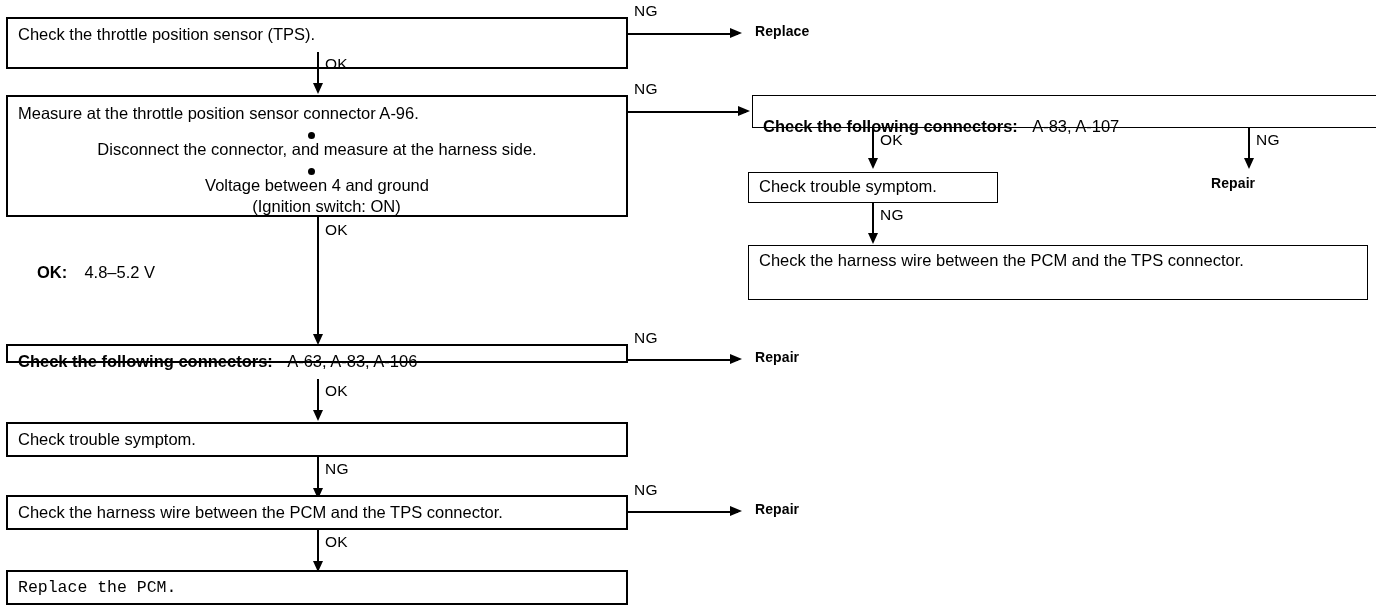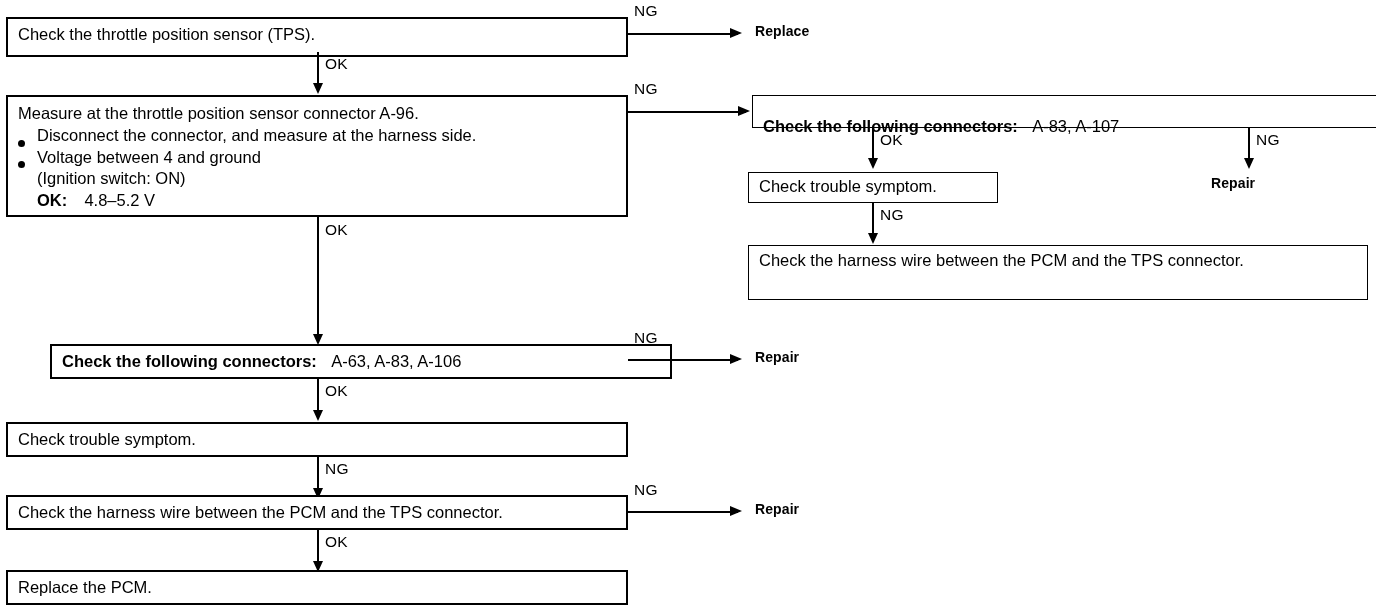--- a/index.html
+++ b/index.html
@@ -60,42 +60,43 @@
   .arrow-right {
     position: absolute;
     width: 0;
     height: 0;
     border-top: 5.5px solid transparent;
     border-bottom: 5.5px solid transparent;
     border-left: 12px solid #000;
   }
   .bullet-line {
     display: flex;
-    align-items: flex-end;
+    align-items: center;
+    flex-direction: column;
   }
   .bullet-dot {
     display: inline-block;
     width: 7px;
     height: 7px;
     border-radius: 50%;
     background: #000;
     margin-right: 12px;
     margin-top: 7px;
     flex: 0 0 auto;
   }
-  .indent { padding-left: 19px; }
+  .indent { padding-left: 19px; text-align: center; }
   .indent2 { padding-left: 19px; }
-  .nowrap { white-space: nowrap; }
+  .nowrap { white-space: nowrap; margin-top: 44px; }
 </style>
 </head>
 <body>
 
 <div id="canvas">
 
-  <div class="box" style="left:6px; top:17px; width:622px; height:40px;">
+  <div class="box" style="left:6px; top:17px; width:622px; height:52px;">
     <span>Check the throttle position sensor (TPS).</span>
   </div>
 
   <div class="hline" style="left:628px; top:33px; width:110px;"></div>
   <div class="arrow-right" style="left:730px; top:28px;"></div>
   <div class="edge-label" style="left:634px; top:2px;">NG</div>
   <div class="blabel bold" style="left:755px; top:23px;">Replace</div>
 
   <div class="vline" style="left:317px; top:52px; height:32px;"></div>
   <div class="arrow-down" style="left:312.5px; top:83px;"></div>
@@ -120,21 +121,21 @@
   </div>
 
   <div class="hline" style="left:628px; top:111px; width:118px;"></div>
   <div class="arrow-right" style="left:738px; top:106px;"></div>
   <div class="edge-label" style="left:634px; top:80px;">NG</div>
 
   <div class="vline" style="left:317px; top:217px; height:120px;"></div>
   <div class="arrow-down" style="left:312.5px; top:334px;"></div>
   <div class="edge-label" style="left:325px; top:221px;">OK</div>
 
-  <div class="box" style="left:6px; top:344px; width:622px; height:35px;margin-left:44px;">
+  <div class="box" style="left:6px; top:344px; width:622px; height:19px;">
     <span class="bold">Check the following connectors:</span>
     <span style="display:inline-block;width:6px"></span>
     <span>A-63, A-83, A-106</span>
   </div>
 
   <div class="hline" style="left:628px; top:359px; width:110px;"></div>
   <div class="arrow-right" style="left:730px; top:354px;"></div>
   <div class="edge-label" style="left:634px; top:329px;">NG</div>
   <div class="blabel bold" style="left:755px; top:349px;">Repair</div>
 
@@ -156,21 +157,21 @@
 
   <div class="hline" style="left:628px; top:511px; width:110px;"></div>
   <div class="arrow-right" style="left:730px; top:506px;"></div>
   <div class="edge-label" style="left:634px; top:481px;">NG</div>
   <div class="blabel bold" style="left:755px; top:501px;">Repair</div>
 
   <div class="vline" style="left:317px; top:530px; height:32px;"></div>
   <div class="arrow-down" style="left:312.5px; top:561px;"></div>
   <div class="edge-label" style="left:325px; top:533px;">OK</div>
 
-  <div class="box" style="left:6px; top:570px; width:622px; height:35px;">
+  <div class="box" style="left:6px; top:570px; width:622px; height:35px;font-family:Liberation Mono, monospace;">
     <span>Replace  the  PCM.</span>
   </div>
 
   <div class="box thin" style="left:752px; top:95px; width:684px; height:33px; padding-top:20px;">
     <span class="bold">Check the following connectors:</span>
     <span style="display:inline-block;width:6px"></span>
     <span>A-83, A-107</span>
   </div>
 
   <div class="vline" style="left:872px; top:128px; height:33px;"></div>

